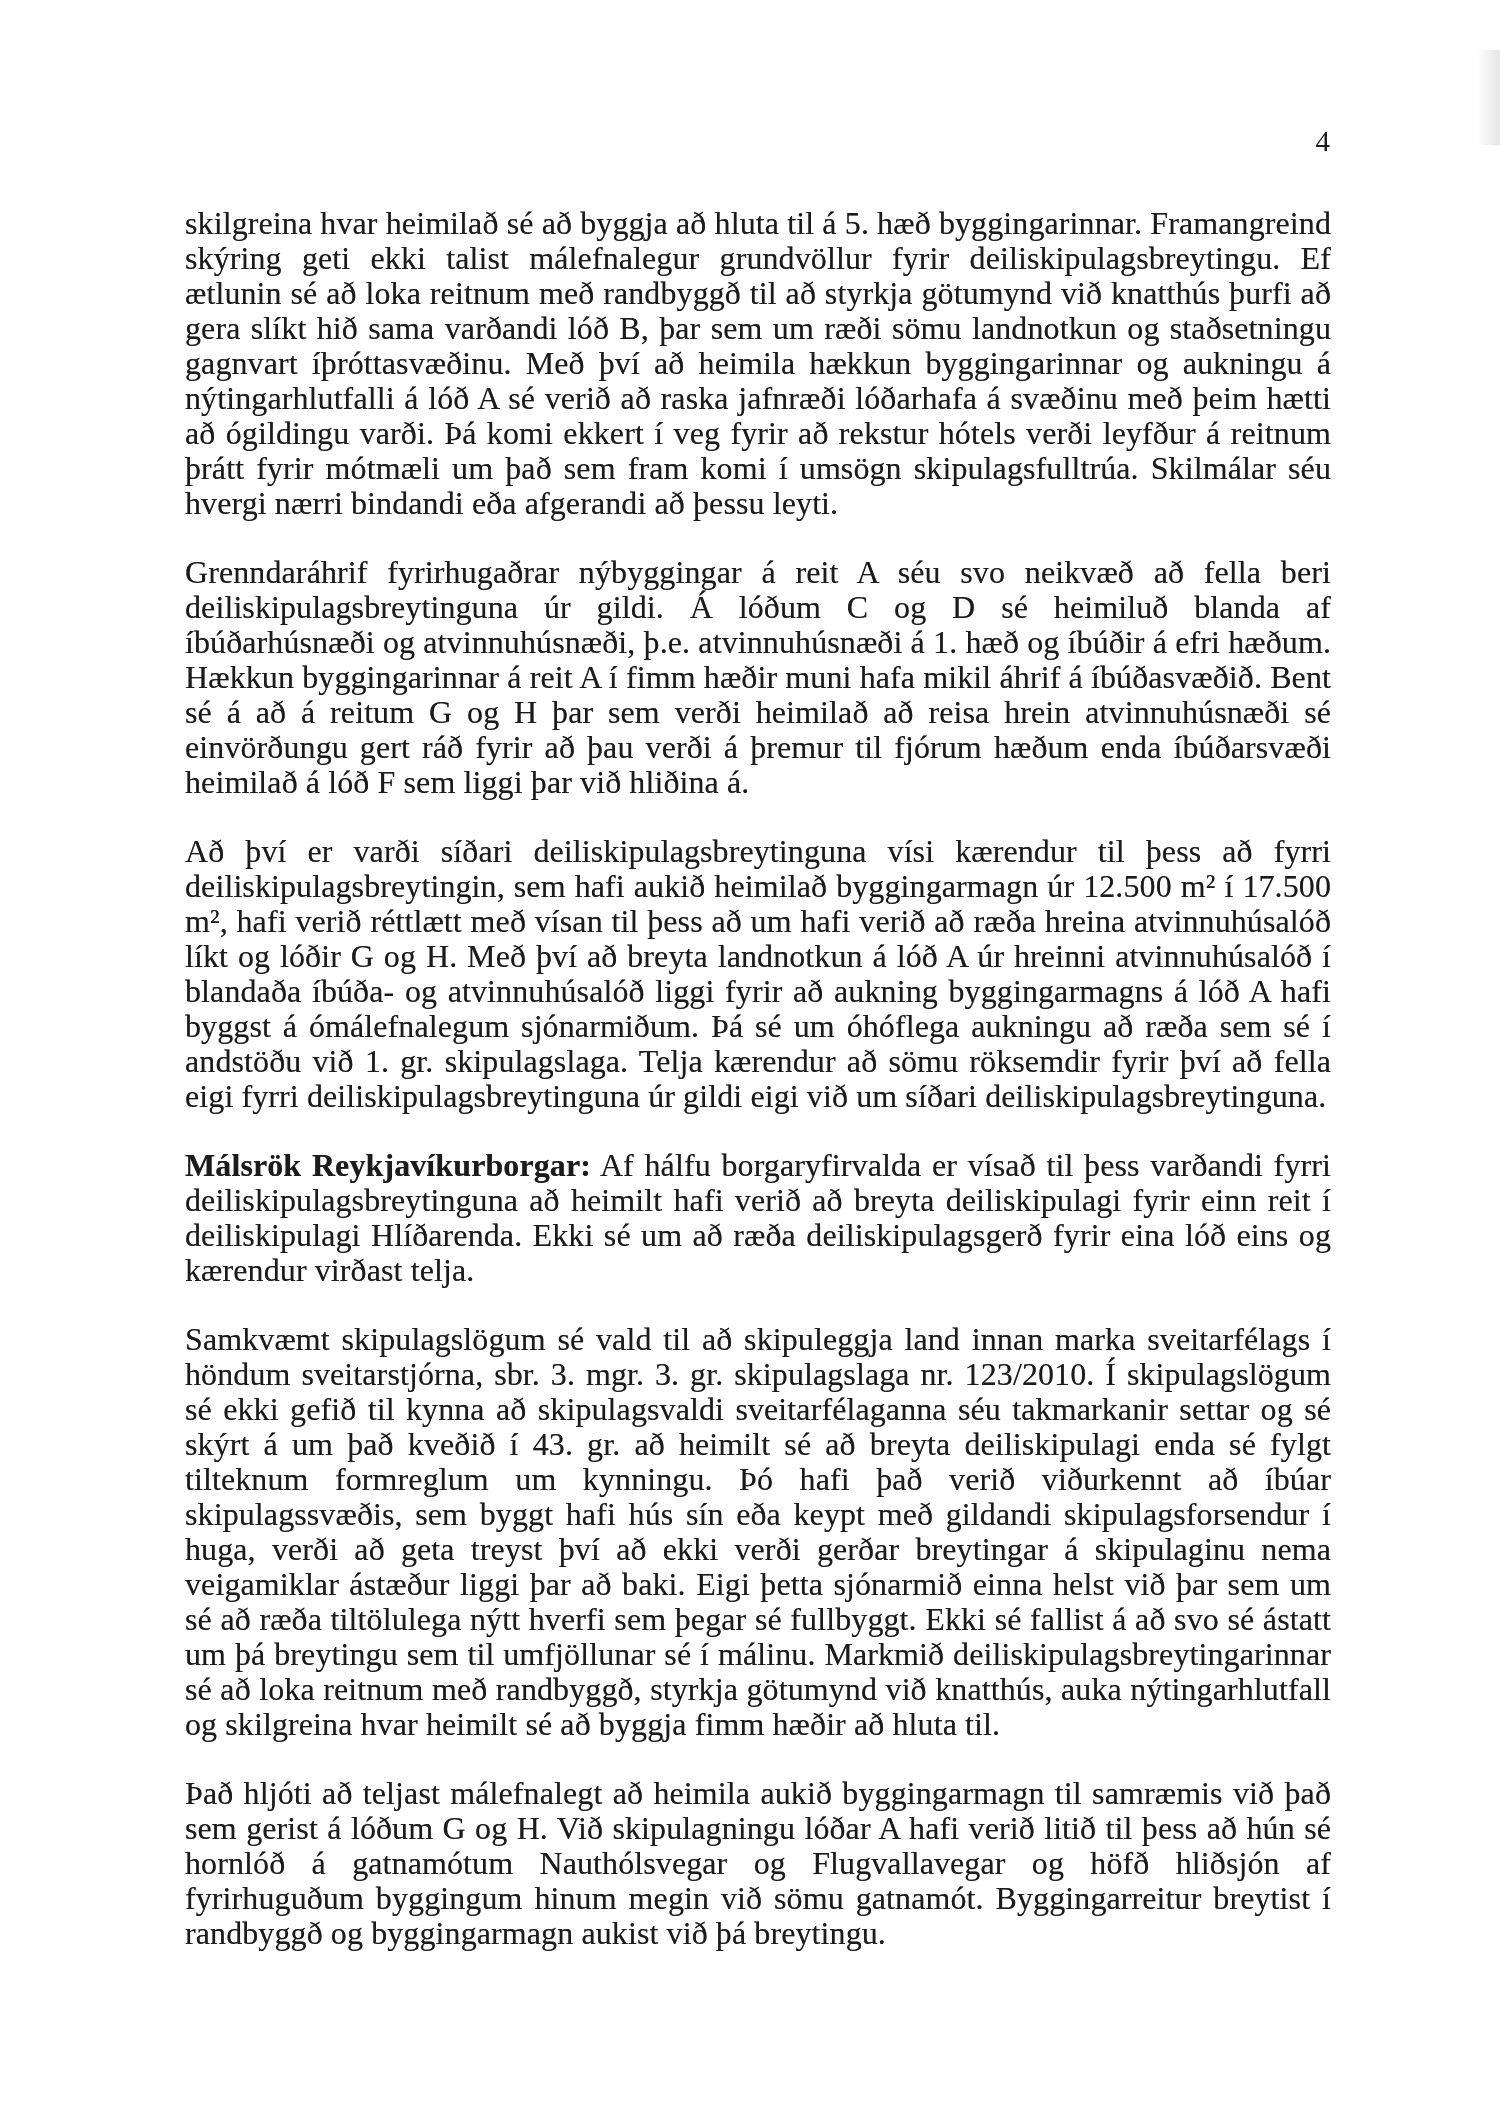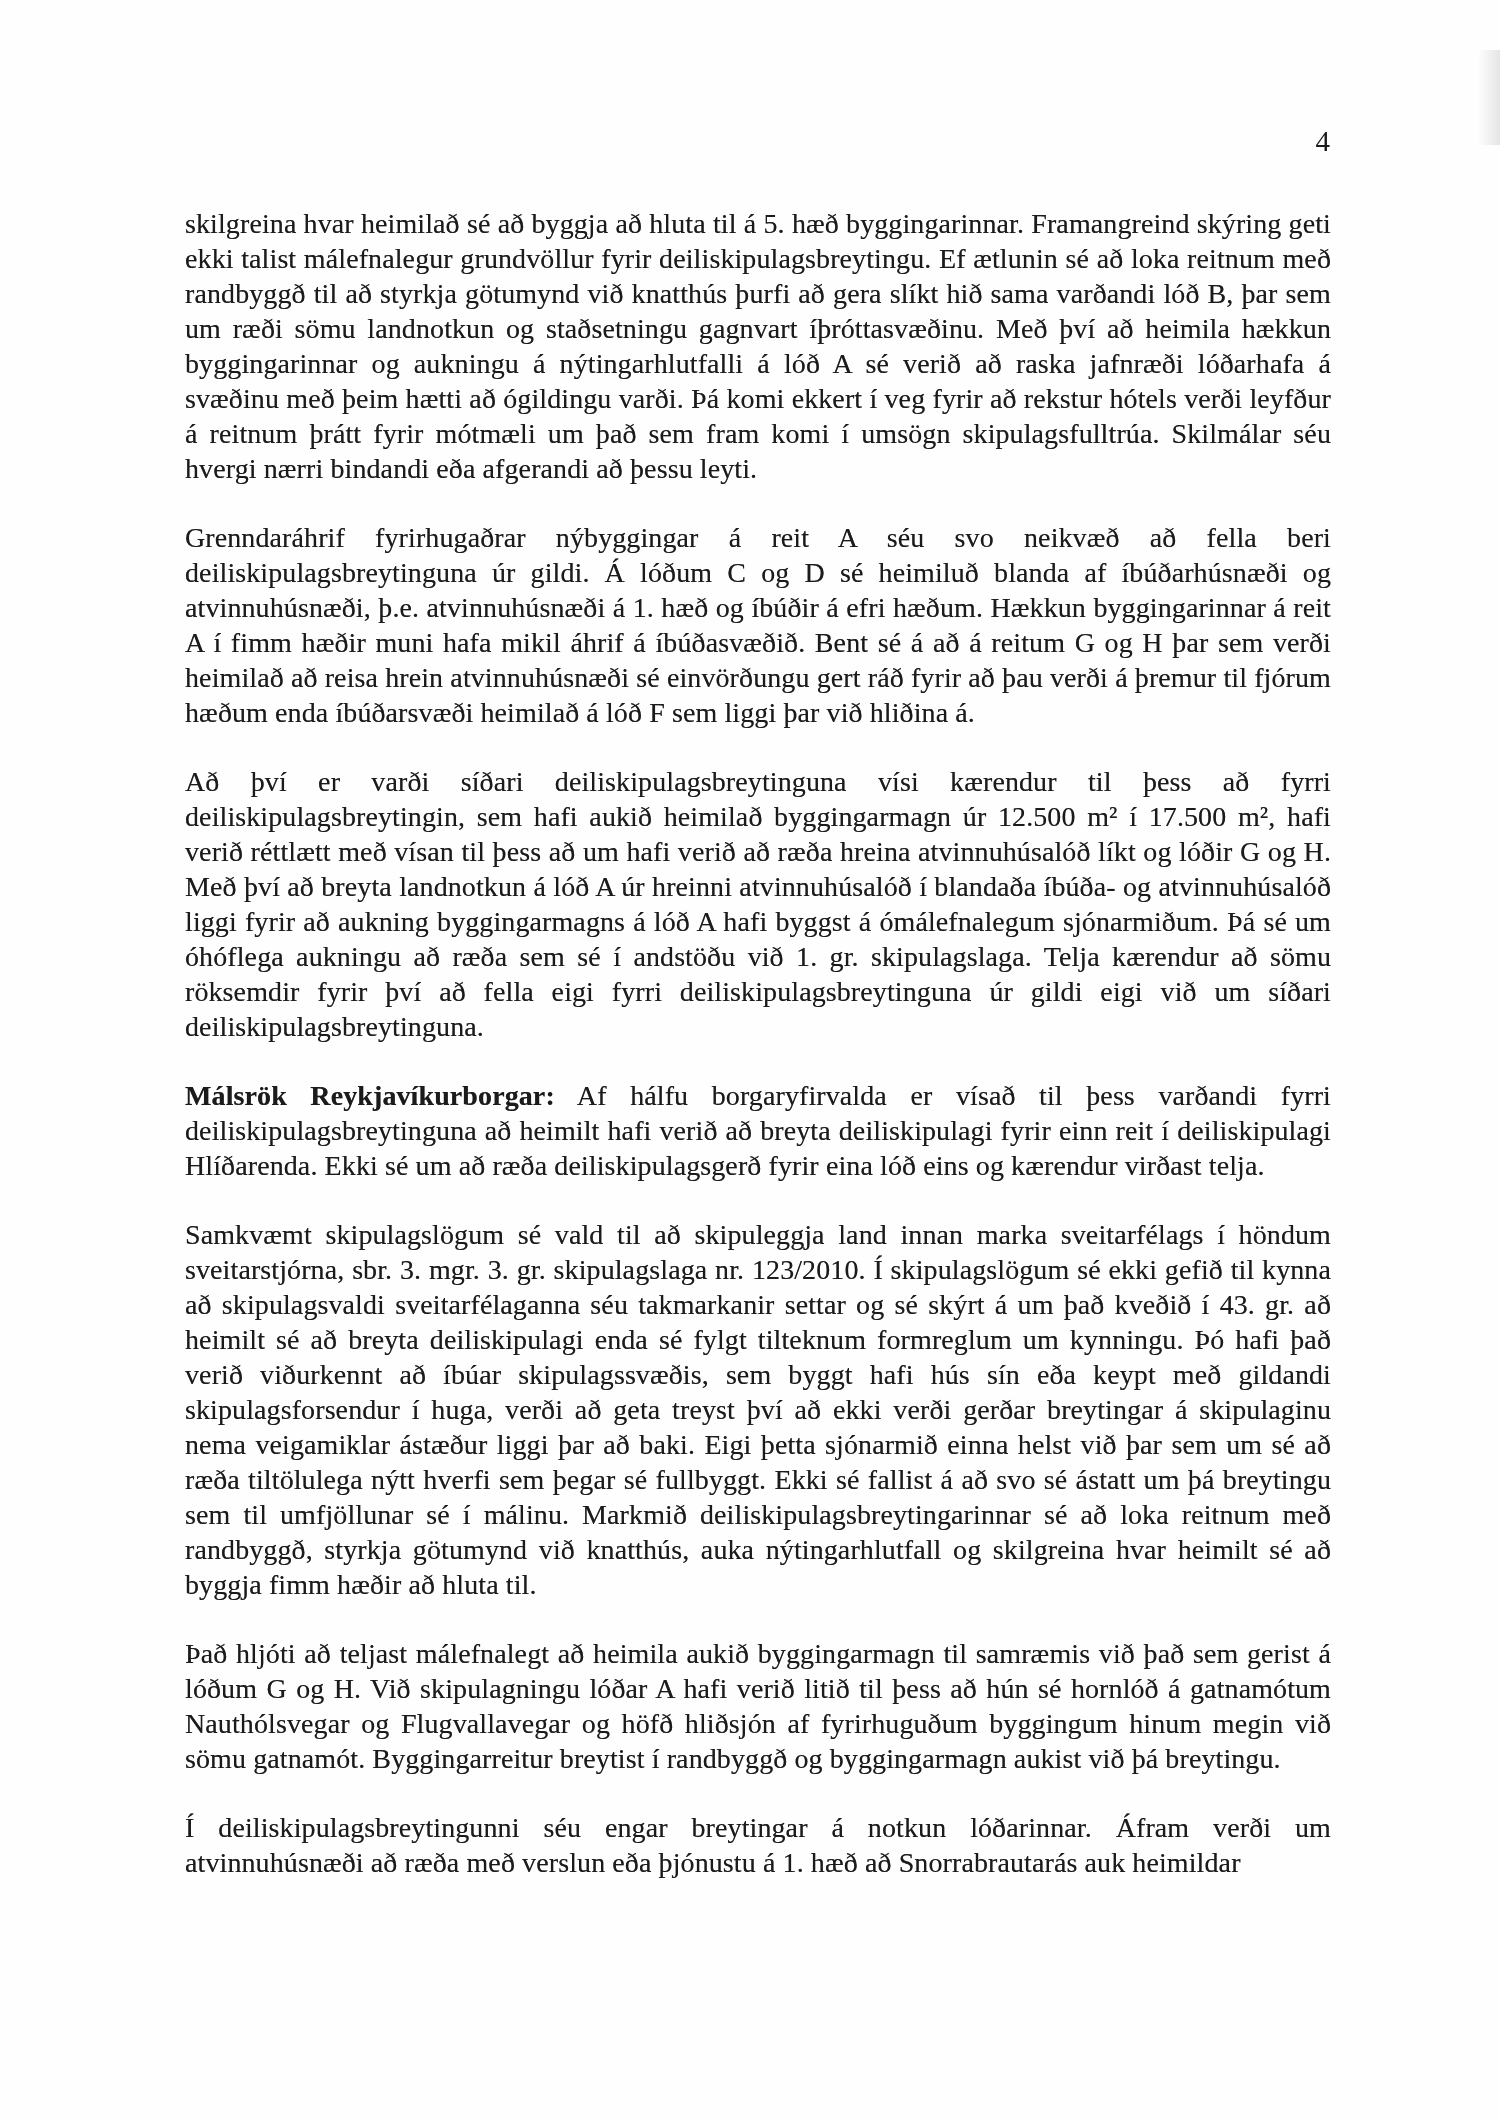--- a/index.html
+++ b/index.html
@@ -35,21 +35,21 @@
     color: #1b1b1b;
   }
   .body-text {
     position: absolute;
     top: 206px;
     left: 185px;
     width: 1146px;
   }
   .body-text p {
     margin: 0 0 34px 0;
-    font-size: 28px;
+    font-size: 32px;
     line-height: 35px;
     text-align: justify;
     letter-spacing: 0.1px;
     text-shadow: 0 0 0.6px rgba(20,20,20,0.55);
   }
   .body-text p:last-child {
     margin-bottom: 0;
   }
   .body-text strong {
     font-weight: bold;
@@ -72,17 +72,16 @@
     <p><span>Grenndaráhrif fyrirhugaðrar nýbyggingar á reit A séu svo neikvæð að fella beri deiliskipulagsbreytinguna úr gildi. Á lóðum C og D sé heimiluð blanda af íbúðarhúsnæði og atvinnuhúsnæði, þ.e. atvinnuhúsnæði á 1. hæð og íbúðir á efri hæðum. Hækkun byggingarinnar á reit A í fimm hæðir muni hafa mikil áhrif á íbúðasvæðið. Bent sé á að á reitum G og H þar sem verði heimilað að reisa hrein atvinnuhúsnæði sé einvörðungu gert ráð fyrir að þau verði á þremur til fjórum hæðum enda íbúðarsvæði heimilað á lóð F sem liggi þar við hliðina á.</span></p>
 
     <p><span>Að því er varði síðari deiliskipulagsbreytinguna vísi kærendur til þess að fyrri deiliskipulagsbreytingin, sem hafi aukið heimilað byggingarmagn úr 12.500 m² í 17.500 m², hafi verið réttlætt með vísan til þess að um hafi verið að ræða hreina atvinnuhúsalóð líkt og lóðir G og H. Með því að breyta landnotkun á lóð A úr hreinni atvinnuhúsalóð í blandaða íbúða- og atvinnuhúsalóð liggi fyrir að aukning byggingarmagns á lóð A hafi byggst á ómálefnalegum sjónarmiðum. Þá sé um óhóflega aukningu að ræða sem sé í andstöðu við 1. gr. skipulagslaga. Telja kærendur að sömu röksemdir fyrir því að fella eigi fyrri deiliskipulagsbreytinguna úr gildi eigi við um síðari deiliskipulagsbreytinguna.</span></p>
 
     <p><strong>Málsrök Reykjavíkurborgar:</strong> <span>Af hálfu borgaryfirvalda er vísað til þess varðandi fyrri deiliskipulagsbreytinguna að heimilt hafi verið að breyta deiliskipulagi fyrir einn reit í deiliskipulagi Hlíðarenda. Ekki sé um að ræða deiliskipulagsgerð fyrir eina lóð eins og kærendur virðast telja.</span></p>
 
     <p><span>Samkvæmt skipulagslögum sé vald til að skipuleggja land innan marka sveitarfélags í höndum sveitarstjórna, sbr. 3. mgr. 3. gr. skipulagslaga nr. 123/2010. Í skipulagslögum sé ekki gefið til kynna að skipulagsvaldi sveitarfélaganna séu takmarkanir settar og sé skýrt á um það kveðið í 43. gr. að heimilt sé að breyta deiliskipulagi enda sé fylgt tilteknum formreglum um kynningu. Þó hafi það verið viðurkennt að íbúar skipulagssvæðis, sem byggt hafi hús sín eða keypt með gildandi skipulagsforsendur í huga, verði að geta treyst því að ekki verði gerðar breytingar á skipulaginu nema veigamiklar ástæður liggi þar að baki. Eigi þetta sjónarmið einna helst við þar sem um sé að ræða tiltölulega nýtt hverfi sem þegar sé fullbyggt. Ekki sé fallist á að svo sé ástatt um þá breytingu sem til umfjöllunar sé í málinu. Markmið deiliskipulagsbreytingarinnar sé að loka reitnum með randbyggð, styrkja götumynd við knatthús, auka nýtingarhlutfall og skilgreina hvar heimilt sé að byggja fimm hæðir að hluta til.</span></p>
 
     <p><span>Það hljóti að teljast málefnalegt að heimila aukið byggingarmagn til samræmis við það sem gerist á lóðum G og H. Við skipulagningu lóðar A hafi verið litið til þess að hún sé hornlóð á gatnamótum Nauthólsvegar og Flugvallavegar og höfð hliðsjón af fyrirhuguðum byggingum hinum megin við sömu gatnamót. Byggingarreitur breytist í randbyggð og byggingarmagn aukist við þá breytingu.</span></p>
 
-    <p><span>Í deiliskipulagsbreytingunni séu engar breytingar á notkun lóðarinnar. Áfram verði um atvinnuhúsnæði að ræða með verslun eða þjónustu á 1. hæð að Snorrabrautarás auk heimildar</span></p>
 
   </div>
 
 </div>
 
 </body></html>

